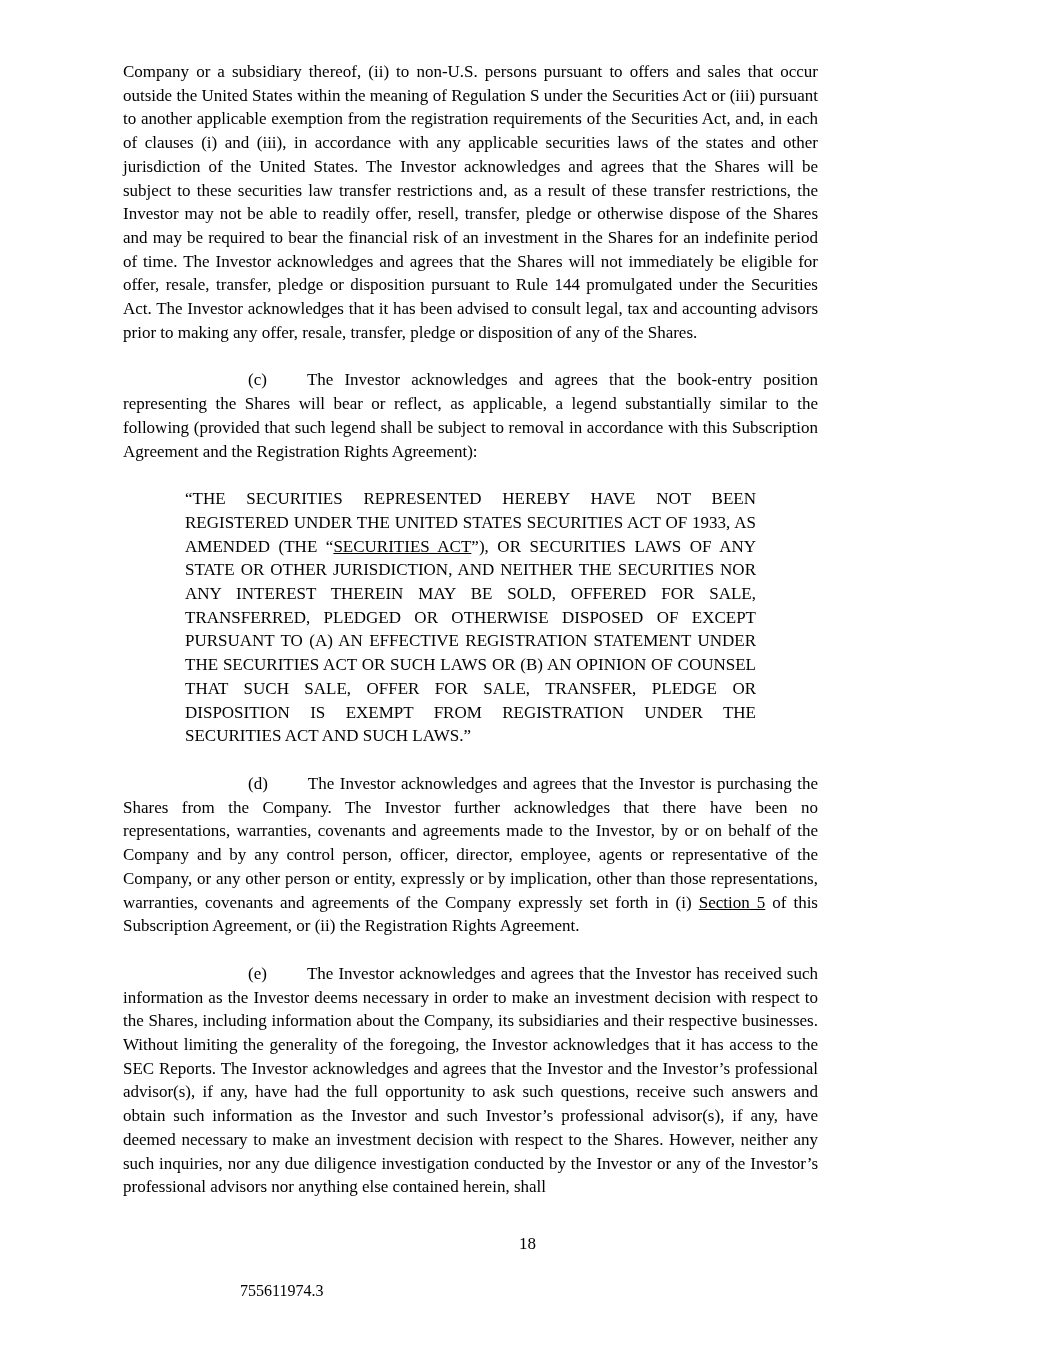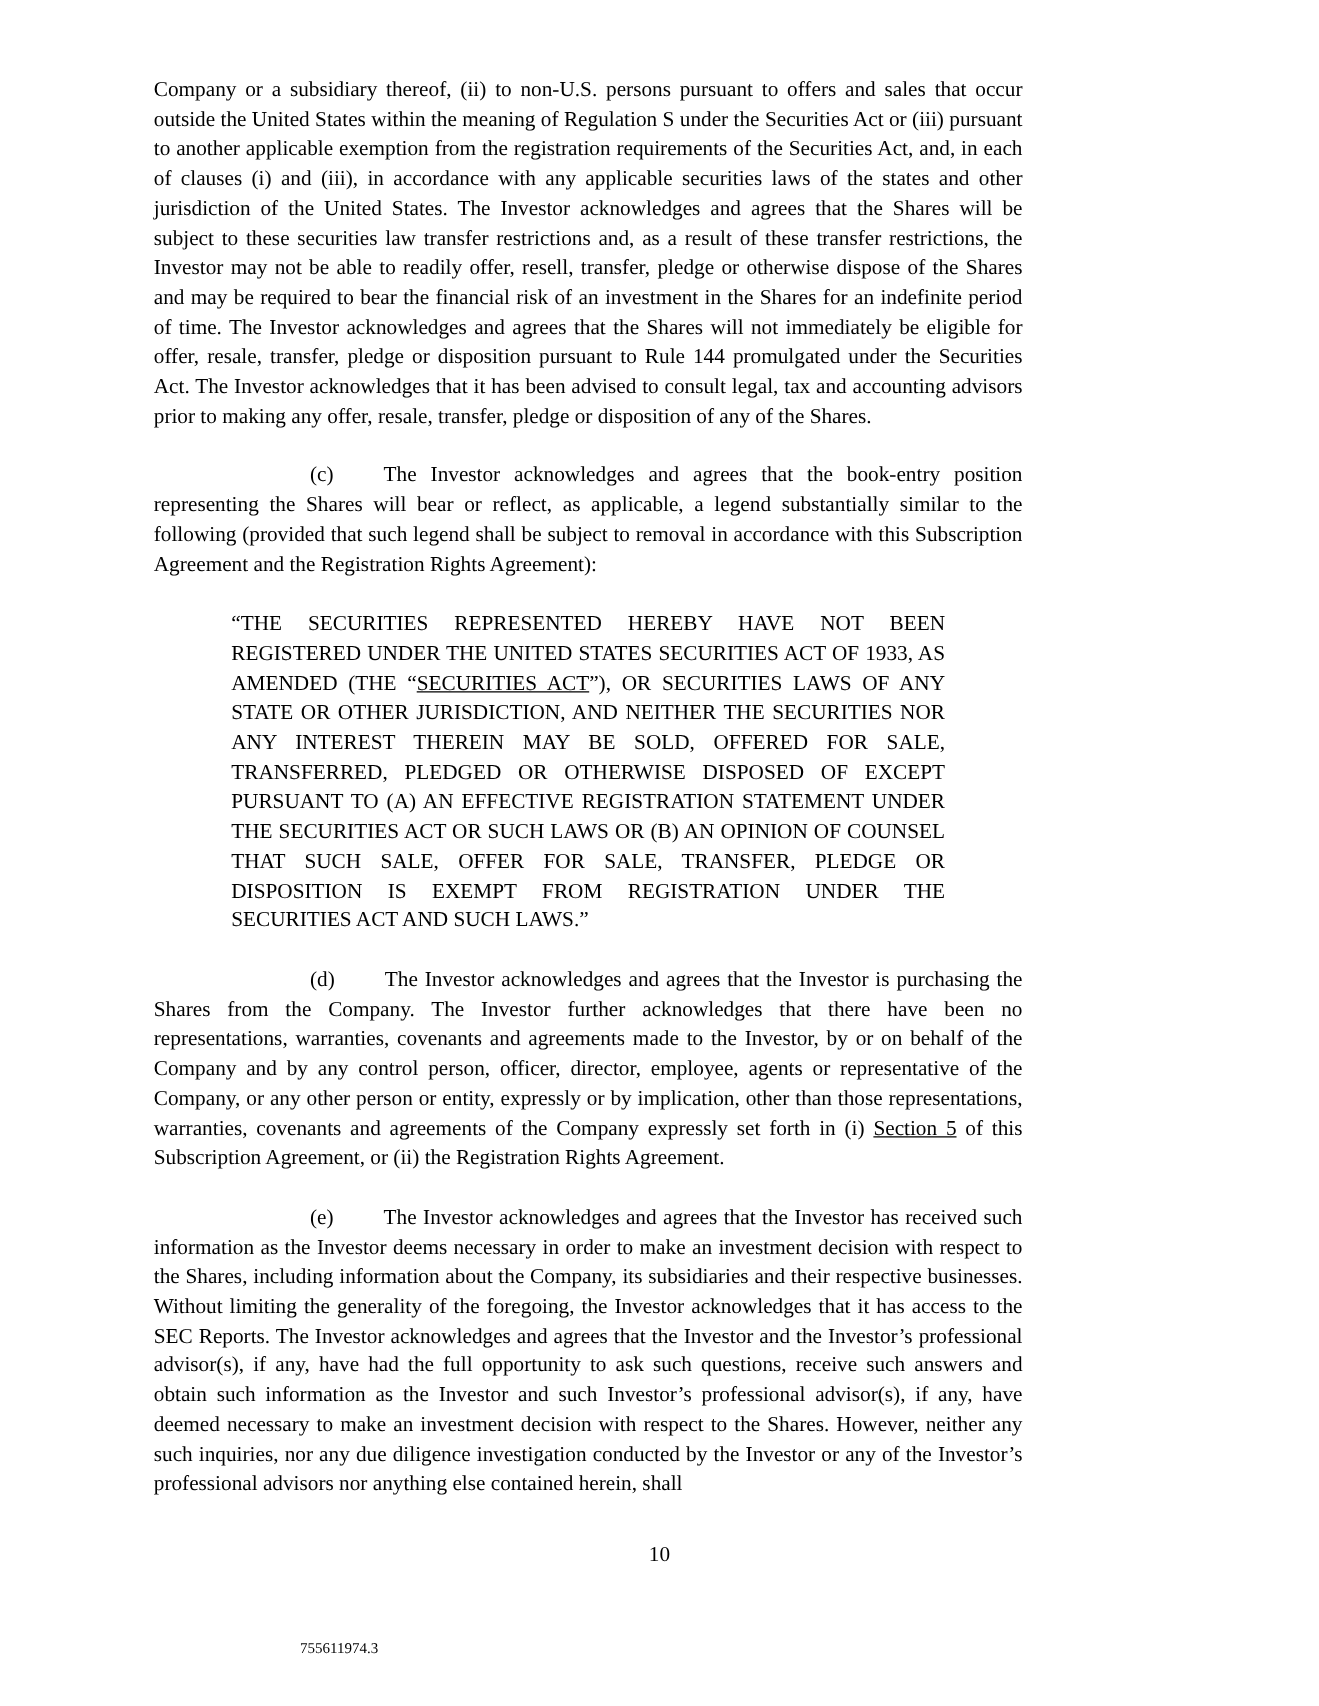--- a/index.html
+++ b/index.html
@@ -49,23 +49,23 @@
     position: absolute;
     top: 1232px;
     left: 0;
     width: 1055px;
     text-align: center;
     font-size: 17px;
     line-height: 24px;
   }
   .doc-footer {
     position: absolute;
-    top: 1311px;
+    top: 1284px;
     left: 240px;
-    font-size: 12px;
+    font-size: 16px;
     line-height: 14px;
   }
 </style>
 </head>
 <body>
 
 <div class="page">
 
   <p class="para">
     <span>Company or a subsidiary thereof, (ii) to non-U.S. persons pursuant to offers and sales that occur outside the United States within the meaning of Regulation S under the Securities Act or (iii) pursuant to another applicable exemption from the registration requirements of the Securities Act, and, in each of clauses (i) and (iii), in accordance with any applicable securities laws of the states and other jurisdiction of the United States. The Investor acknowledges and agrees that the Shares will be subject to these securities law transfer restrictions and, as a result of these transfer restrictions, the Investor may not be able to readily offer, resell, transfer, pledge or otherwise dispose of the Shares and may be required to bear the financial risk of an investment in the Shares for an indefinite period of time. The Investor acknowledges and agrees that the Shares will not immediately be eligible for offer, resale, transfer, pledge or disposition pursuant to Rule 144 promulgated under the Securities Act. The Investor acknowledges that it has been advised to consult legal, tax and accounting advisors prior to making any offer, resale, transfer, pledge or disposition of any of the Shares.</span>
@@ -80,17 +80,17 @@
   </div>
 
   <p class="para lettered">
     <span class="para-label">(d)</span><span class="tab-gap"></span><span>The Investor acknowledges and agrees that the Investor is purchasing the Shares from the Company. The Investor further acknowledges that there have been no representations, warranties, covenants and agreements made to the Investor, by or on behalf of the Company and by any control person, officer, director, employee, agents or representative of the Company, or any other person or entity, expressly or by implication, other than those representations, warranties, covenants and agreements of the Company expressly set forth in (i) </span><span class="u">Section 5</span><span> of this Subscription Agreement, or (ii) the Registration Rights Agreement.</span>
   </p>
 
   <p class="para lettered">
     <span class="para-label">(e)</span><span class="tab-gap"></span><span>The Investor acknowledges and agrees that the Investor has received such information as the Investor deems necessary in order to make an investment decision with respect to the Shares, including information about the Company, its subsidiaries and their respective businesses. Without limiting the generality of the foregoing, the Investor acknowledges that it has access to the SEC Reports. The Investor acknowledges and agrees that the Investor and the Investor’s professional advisor(s), if any, have had the full opportunity to ask such questions, receive such answers and obtain such information as the Investor and such Investor’s professional advisor(s), if any, have deemed necessary to make an investment decision with respect to the Shares. However, neither any such inquiries, nor any due diligence investigation conducted by the Investor or any of the Investor’s professional advisors nor anything else contained herein, shall</span>
   </p>
 
-  <div class="page-number">10</div>
+  <div class="page-number">18</div>
 
   <div class="doc-footer">755611974.3</div>
 
 </div>
 
 </body></html>

